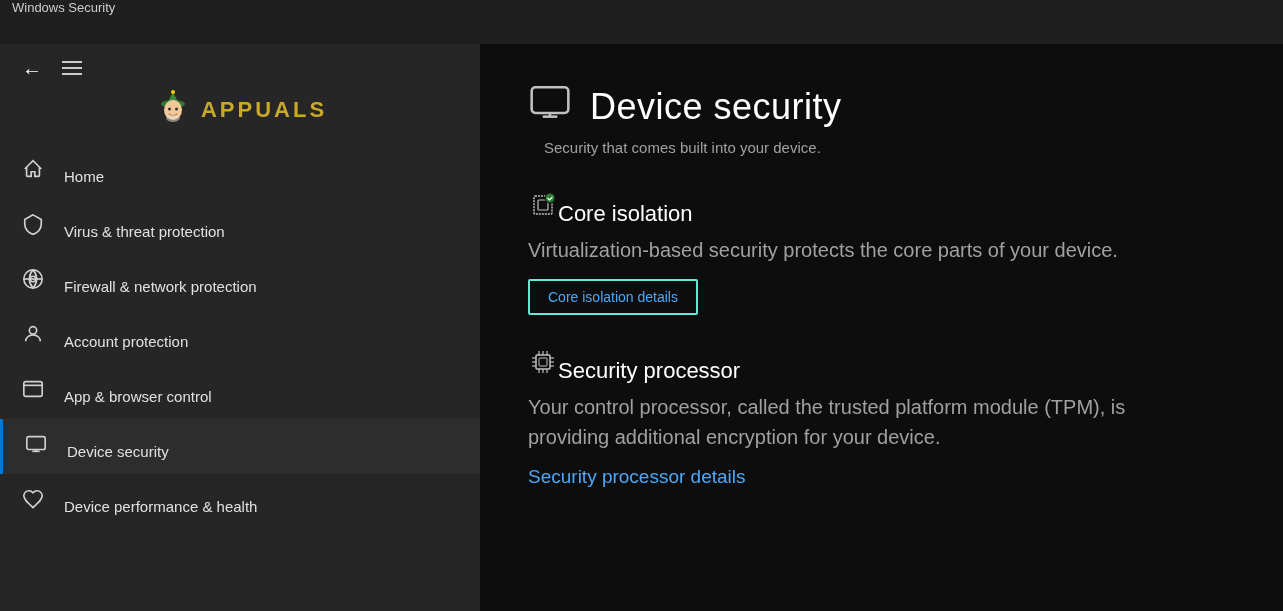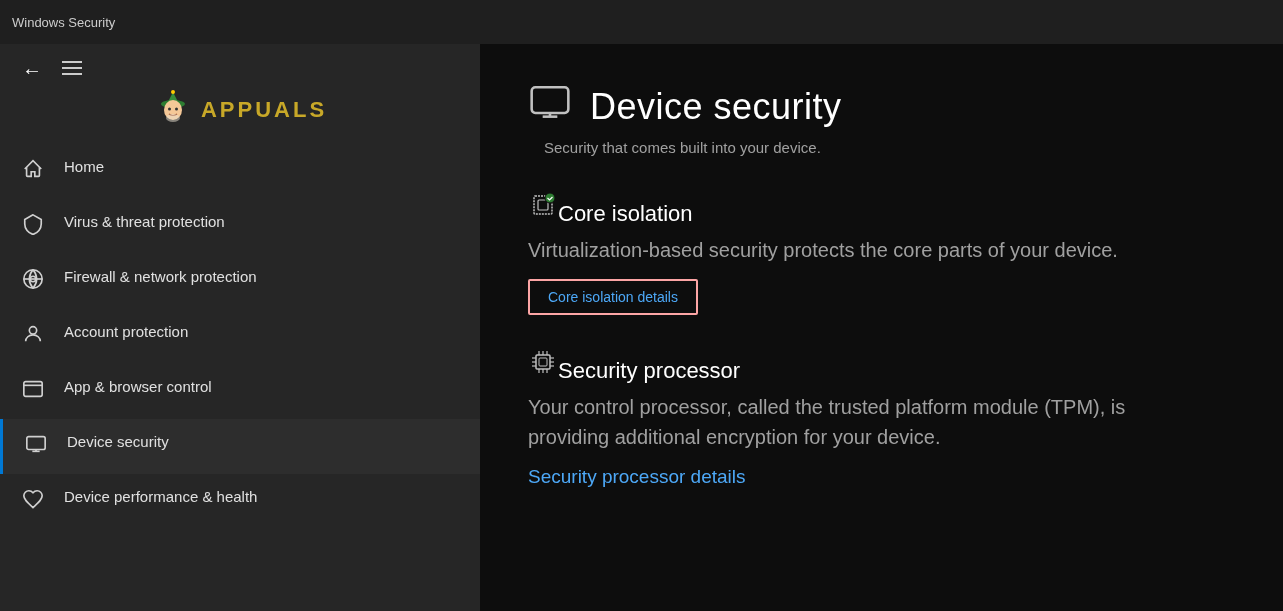--- a/index.html
+++ b/index.html
@@ -13,21 +13,20 @@
       flex-direction: column;
       overflow: hidden;
       color: #fff;
     }
 
     
     .title-bar {
       background: #1f1f1f;
       height: 44px;
       display: flex;
-      align-items: center;
       padding: 0 12px;
       gap: 10px;
       flex-shrink: 0;
     }
 
     
     .main-layout {
       display: flex;
       flex: 1;
       overflow: hidden;
@@ -63,21 +62,21 @@
     }
 
     .nav-list {
       list-style: none;
       flex: 1;
       overflow: hidden;
     }
 
     .nav-item {
       display: flex;
-      align-items: flex-start;
+      align-items: flex-end;
       padding: 14px 20px;
       gap: 18px;
       cursor: pointer;
       position: relative;
     }
 
     .nav-item.active {
       background: #2d2d2d;
       border-left: 3px solid #0078d4;
     }
@@ -158,21 +157,21 @@
       margin-bottom: 14px;
       line-height: 1.5;
       max-width: 640px;
     }
 
     .link-btn {
       display: inline-block;
       color: #4da8f7;
       font-size: 14px;
       cursor: pointer;
-      border: 2px solid #fca5a5;
+      border: 2px solid #5eead4;
       padding: 8px 18px;
       border-radius: 2px;
       background: transparent;
       text-decoration: none;
     }
 
     .link-text {
       color: #4da8f7;
       font-size: 19px;
       cursor: pointer;

